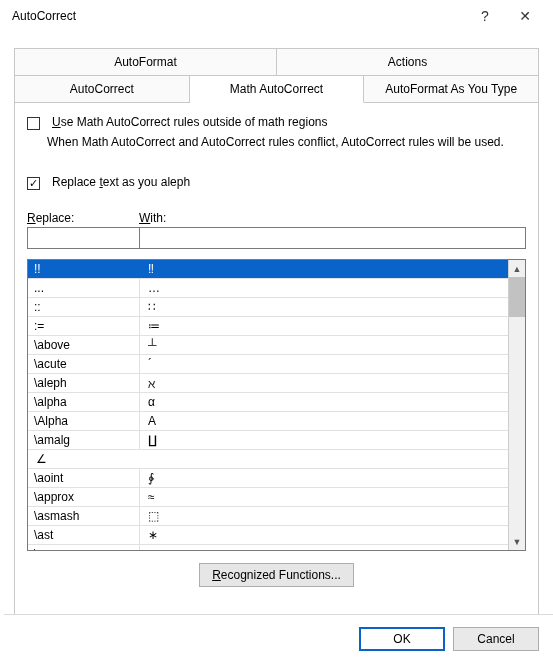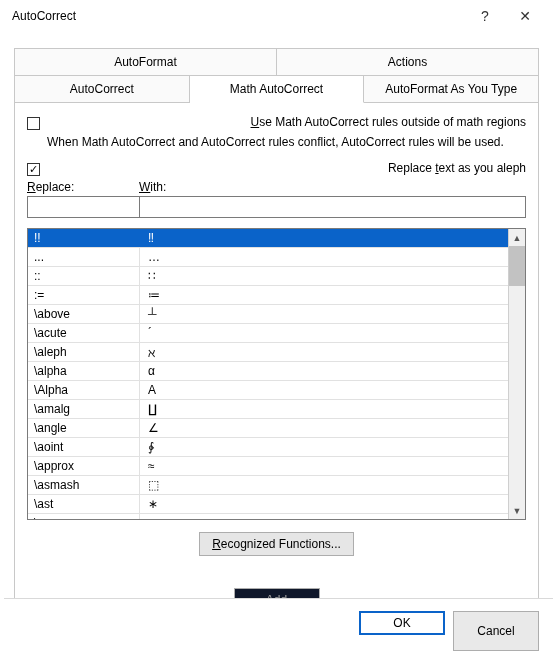--- a/index.html
+++ b/index.html
@@ -52,28 +52,28 @@
     background: #fff;
     border-bottom: 1px solid #fff;
     z-index: 2;
   }
   .panel {
     border: 1px solid #c8c8c8;
     border-top: none;
     padding: 12px 12px 14px 12px;
     background: #fff;
   }
-  .chk-row { display: flex; align-items: flex-start; gap: 6px; margin-bottom: 4px; justify-content: space-between; }
+  .chk-row { display: flex; align-items: flex-start; gap: 12px; margin-bottom: 4px; }
   .chk {
     width: 13px; height: 13px; border: 1px solid #333; margin-top: 2px;
     display: inline-flex; align-items: center; justify-content: center;
     font-size: 11px; line-height: 1;
   }
-  .desc { margin-left: 20px; color: #000; line-height: 1.45; margin-bottom: 10px; }
-  .field-labels { display: flex; gap: 0; margin-top: 4px; }
+  .desc { margin-left: 20px; color: #000; line-height: 1.45; margin-bottom: 24px; }
+  .field-labels { display: flex; gap: 0; margin-top: 21px; }
   .field-labels .lab-replace { width: 112px; }
   .field-labels .lab-with { flex: 1; }
   .field-inputs { display: flex; margin-top: 2px; }
   .field-inputs input {
     border: 1px solid #7a7a7a;
     height: 22px;
     padding: 2px 4px;
     font-family: inherit; font-size: 12px;
   }
   .field-inputs .inp-replace { width: 112px; border-right: none; }
@@ -123,21 +123,21 @@
     background: #fff;
   }
   button.ok {
     min-width: 86px; height: 24px;
     border: 2px solid #0a63c9;
     background: #fff;
     font-family: inherit; font-size: 12px;
     cursor: pointer;
   }
   button.cancel {
-    min-width: 86px; height: 40px;
+    min-width: 86px; height: 24px;
     border: 1px solid #adadad;
     background: #e9e9e9;
     font-family: inherit; font-size: 12px;
     cursor: pointer;
   }
   .underline-accel { text-decoration: underline; }
 </style>
 </head>
 <body>
 
@@ -217,21 +217,20 @@
           </div>
           <div class="list-row">
             <div class="c1">\Alpha</div>
             <div class="c2">Α</div>
           </div>
           <div class="list-row">
             <div class="c1">\amalg</div>
             <div class="c2">∐</div>
           </div>
           <div class="list-row">
-            <div class="c1">\angle</div>
             <div class="c2">∠</div>
           </div>
           <div class="list-row">
             <div class="c1">\aoint</div>
             <div class="c2">∳</div>
           </div>
           <div class="list-row">
             <div class="c1">\approx</div>
             <div class="c2">≈</div>
           </div>

